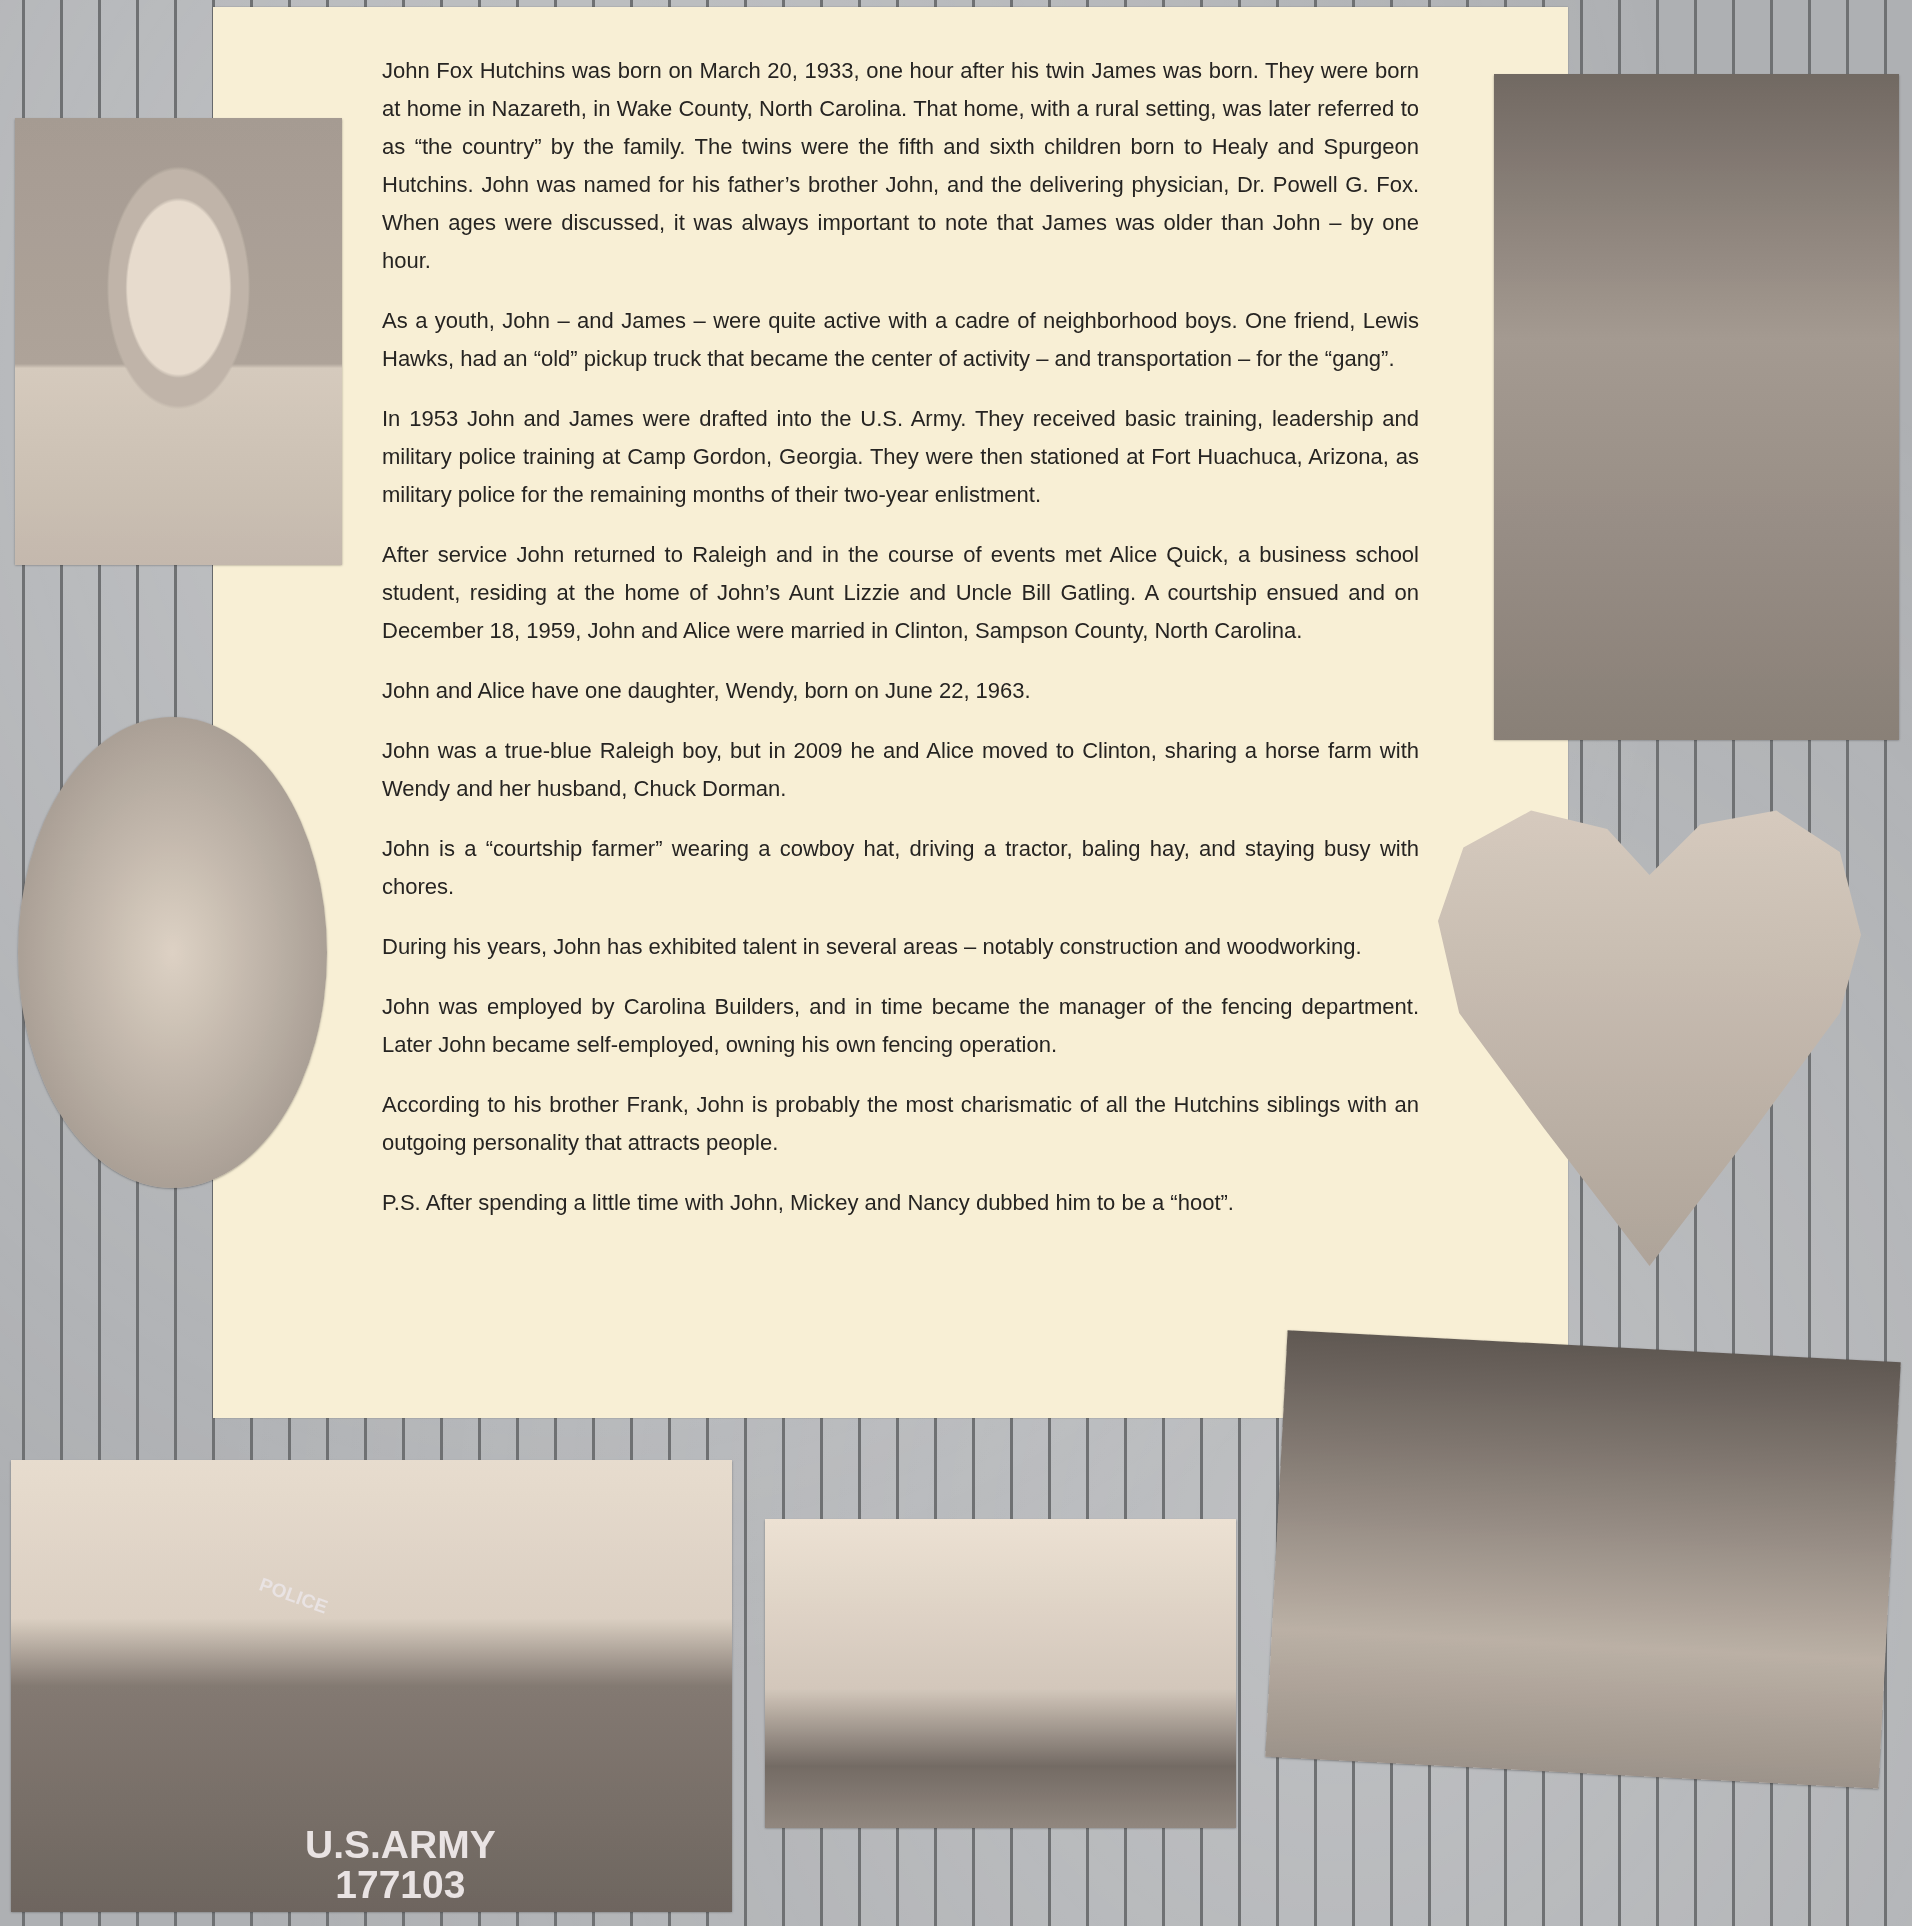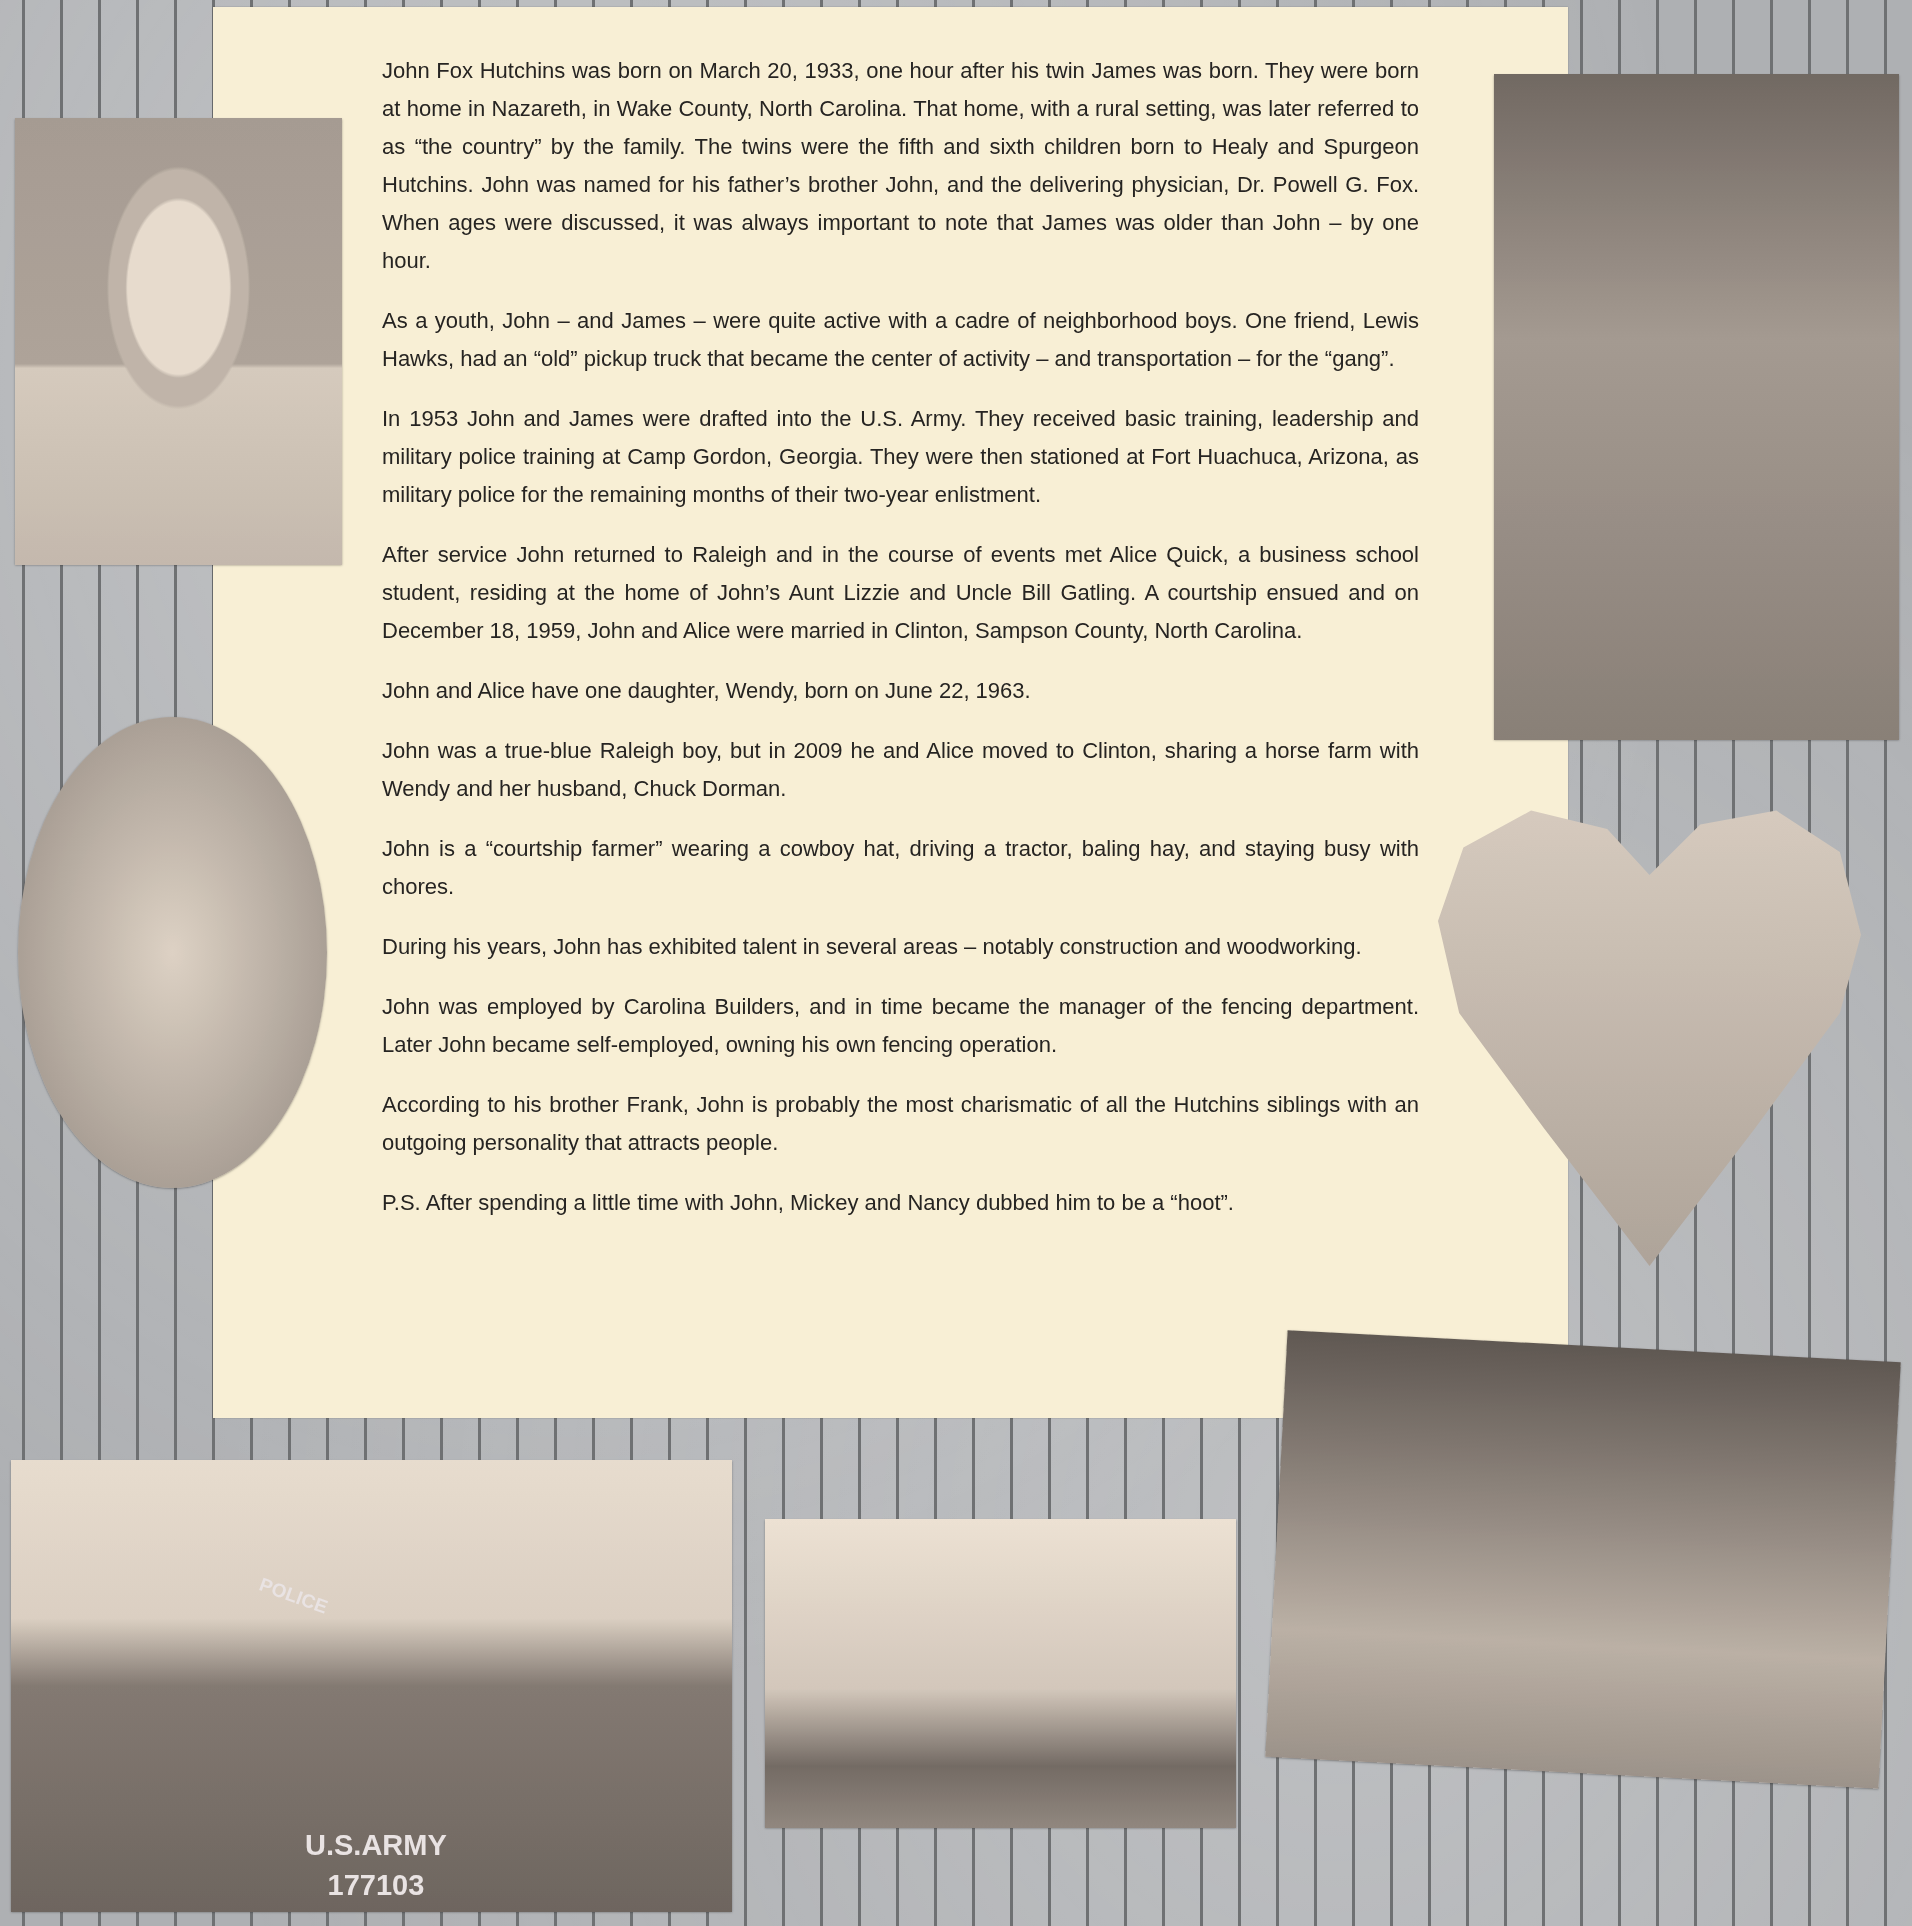--- a/index.html
+++ b/index.html
@@ -27,21 +27,21 @@
   .ph-heart{left:1438px;top:806px;width:423px;height:460px;
     background:linear-gradient(180deg,#c9bfc0,#a59a9b);
     clip-path:polygon(50% 15%,62% 4%,80% 1%,95% 10%,100% 28%,95% 45%,75% 70%,50% 100%,25% 70%,5% 45%,0% 25%,6% 9%,22% 1%,40% 5%);}
   .ph-army{left:11px;top:1460px;width:721px;height:452px;
     background:linear-gradient(180deg,#d8d0d0 0%,#cdc4c4 35%,#7e7273 50%,#6a5f60 100%);}
   .ph-desk{left:765px;top:1519px;width:471px;height:309px;
     background:linear-gradient(180deg,#ddd5d5 0%,#c6bcbd 55%,#6f6465 80%,#8a7f80 100%);}
   .ph-car{left:1276px;top:1346px;width:614px;height:427px;transform:rotate(3deg);
     background:linear-gradient(180deg,#5c5253 0%,#8c8182 40%,#b0a6a7 70%,#948a8b 100%);}
   .army-label{position:absolute;left:305px;top:1825px;color:#e9e3e3;font-weight:bold;
-    font-size:29px;line-height:40px;text-align:center;font-family:"Liberation Sans",sans-serif;}
+    font-size:39px;line-height:40px;text-align:center;font-family:"Liberation Sans",sans-serif;}
   .police-label{position:absolute;left:258px;top:1585px;color:#e9e3e3;font-weight:bold;font-size:19px;
     transform:rotate(20deg);}
 </style>
 </head>
 <body>
 
 <div class="sheet"></div>
 
 <div class="photo ph-portrait"></div>
 <div class="photo ph-sailor"></div>

